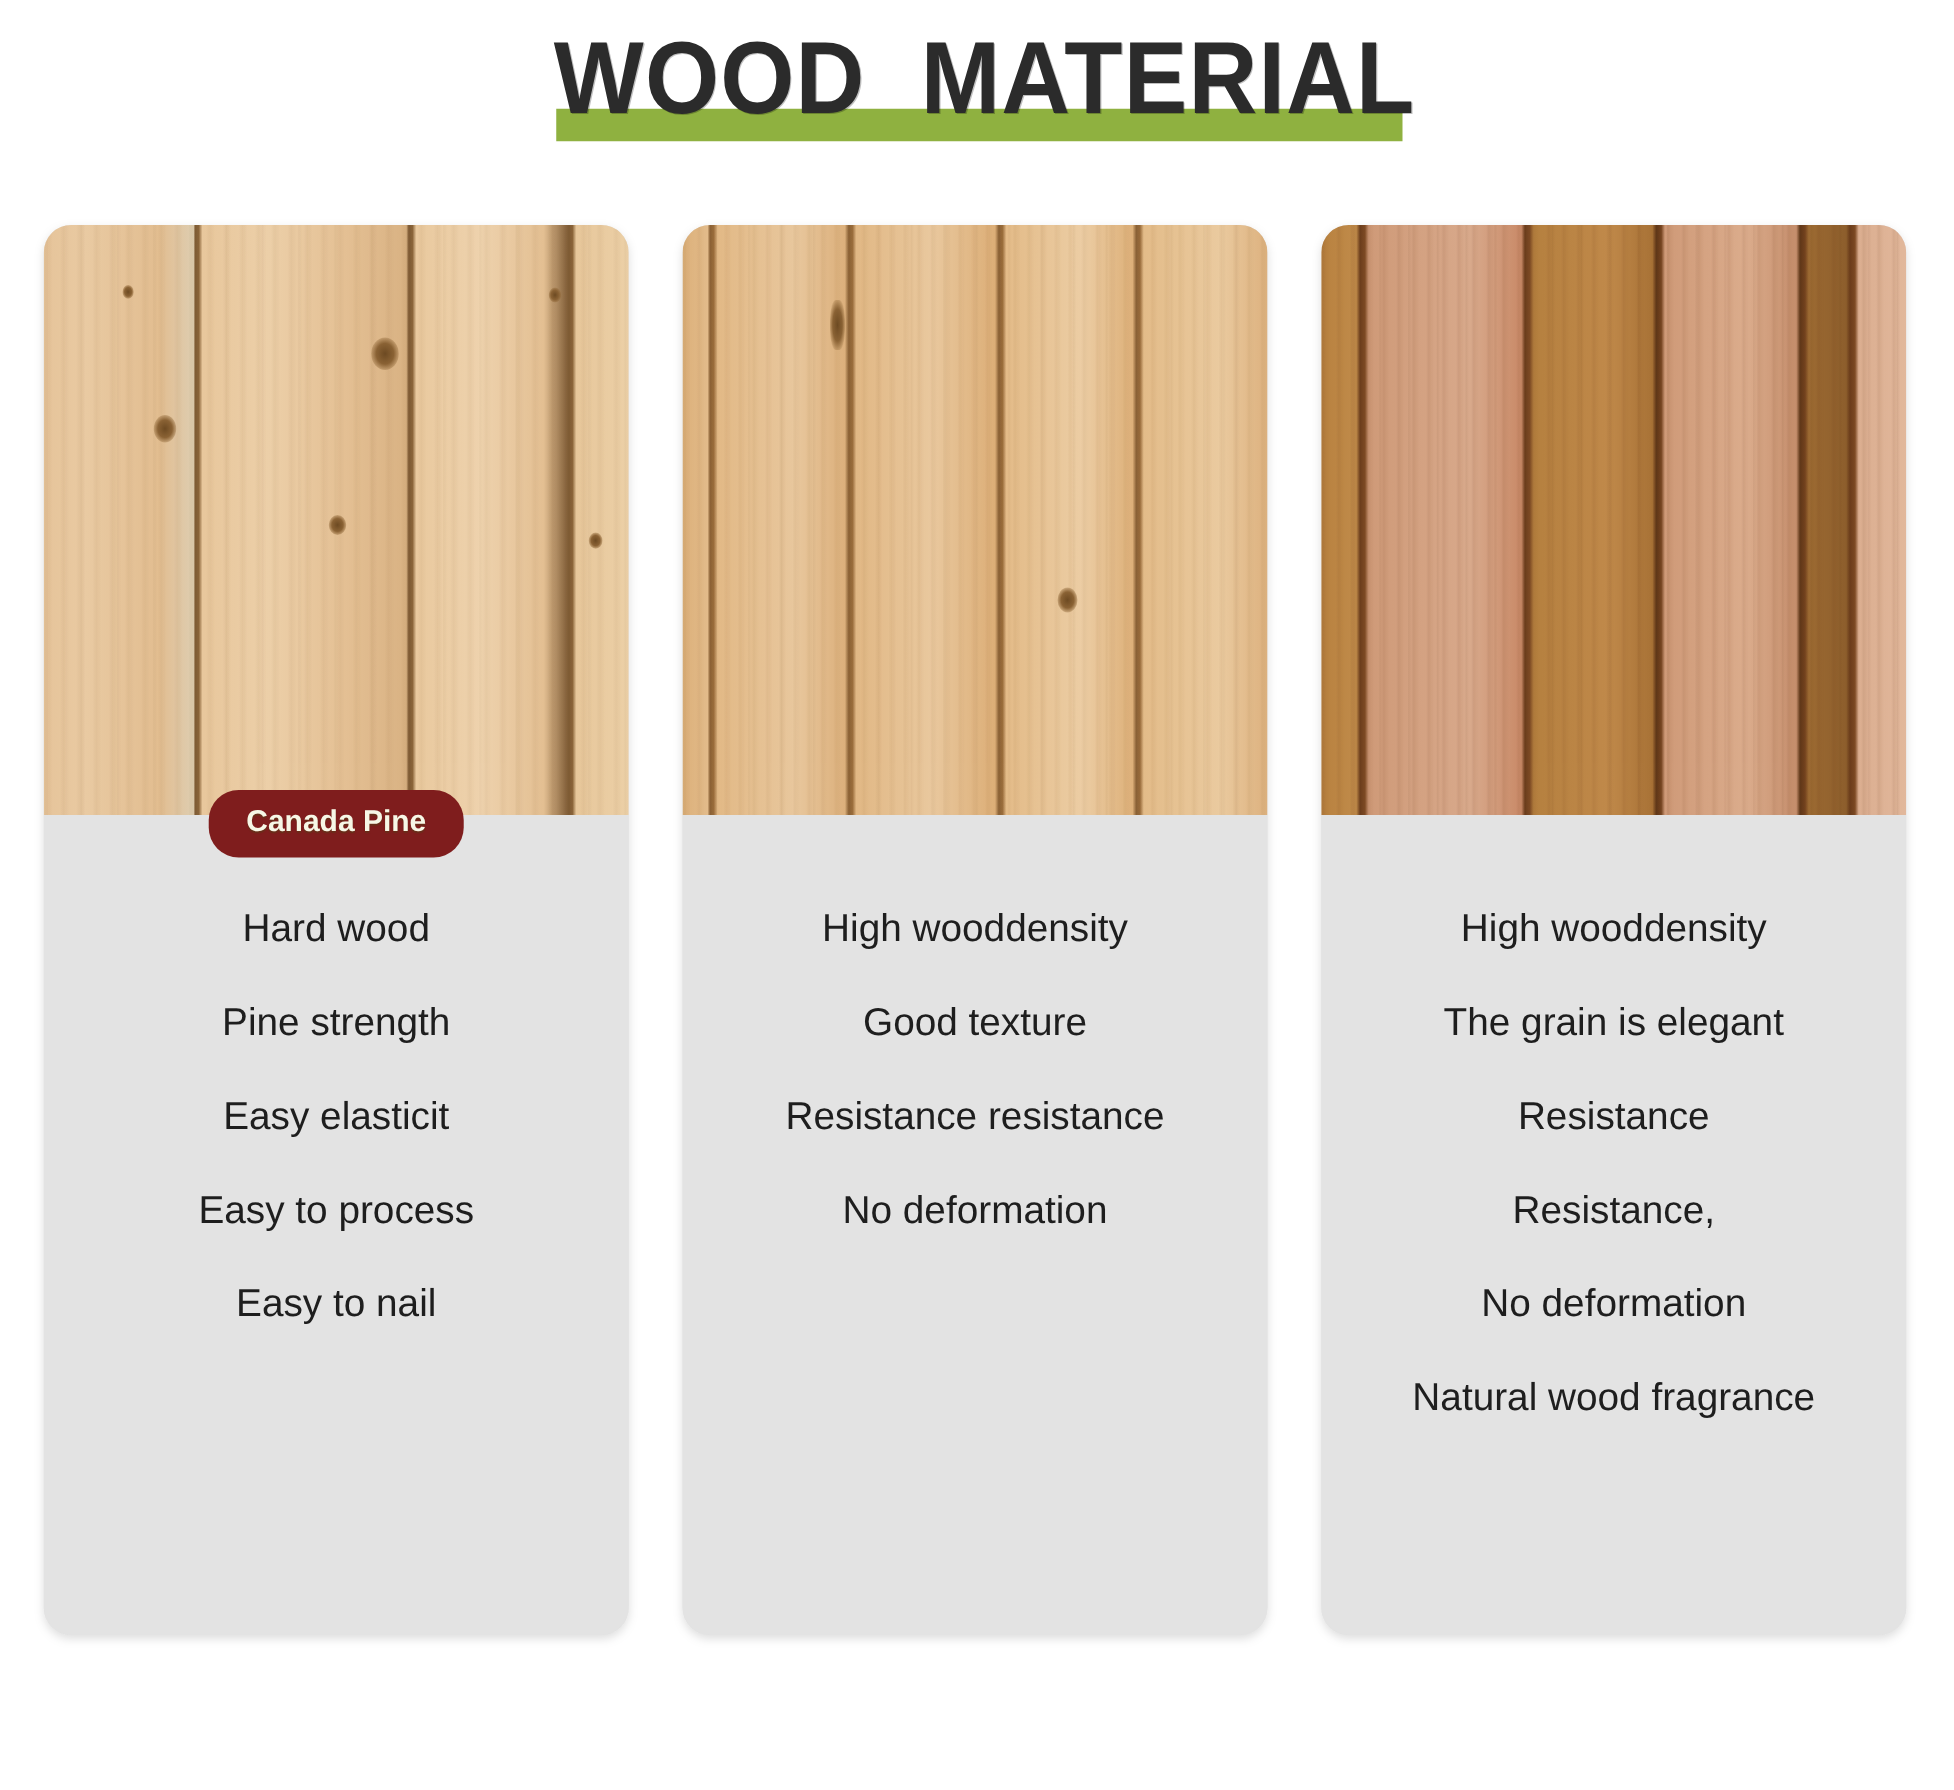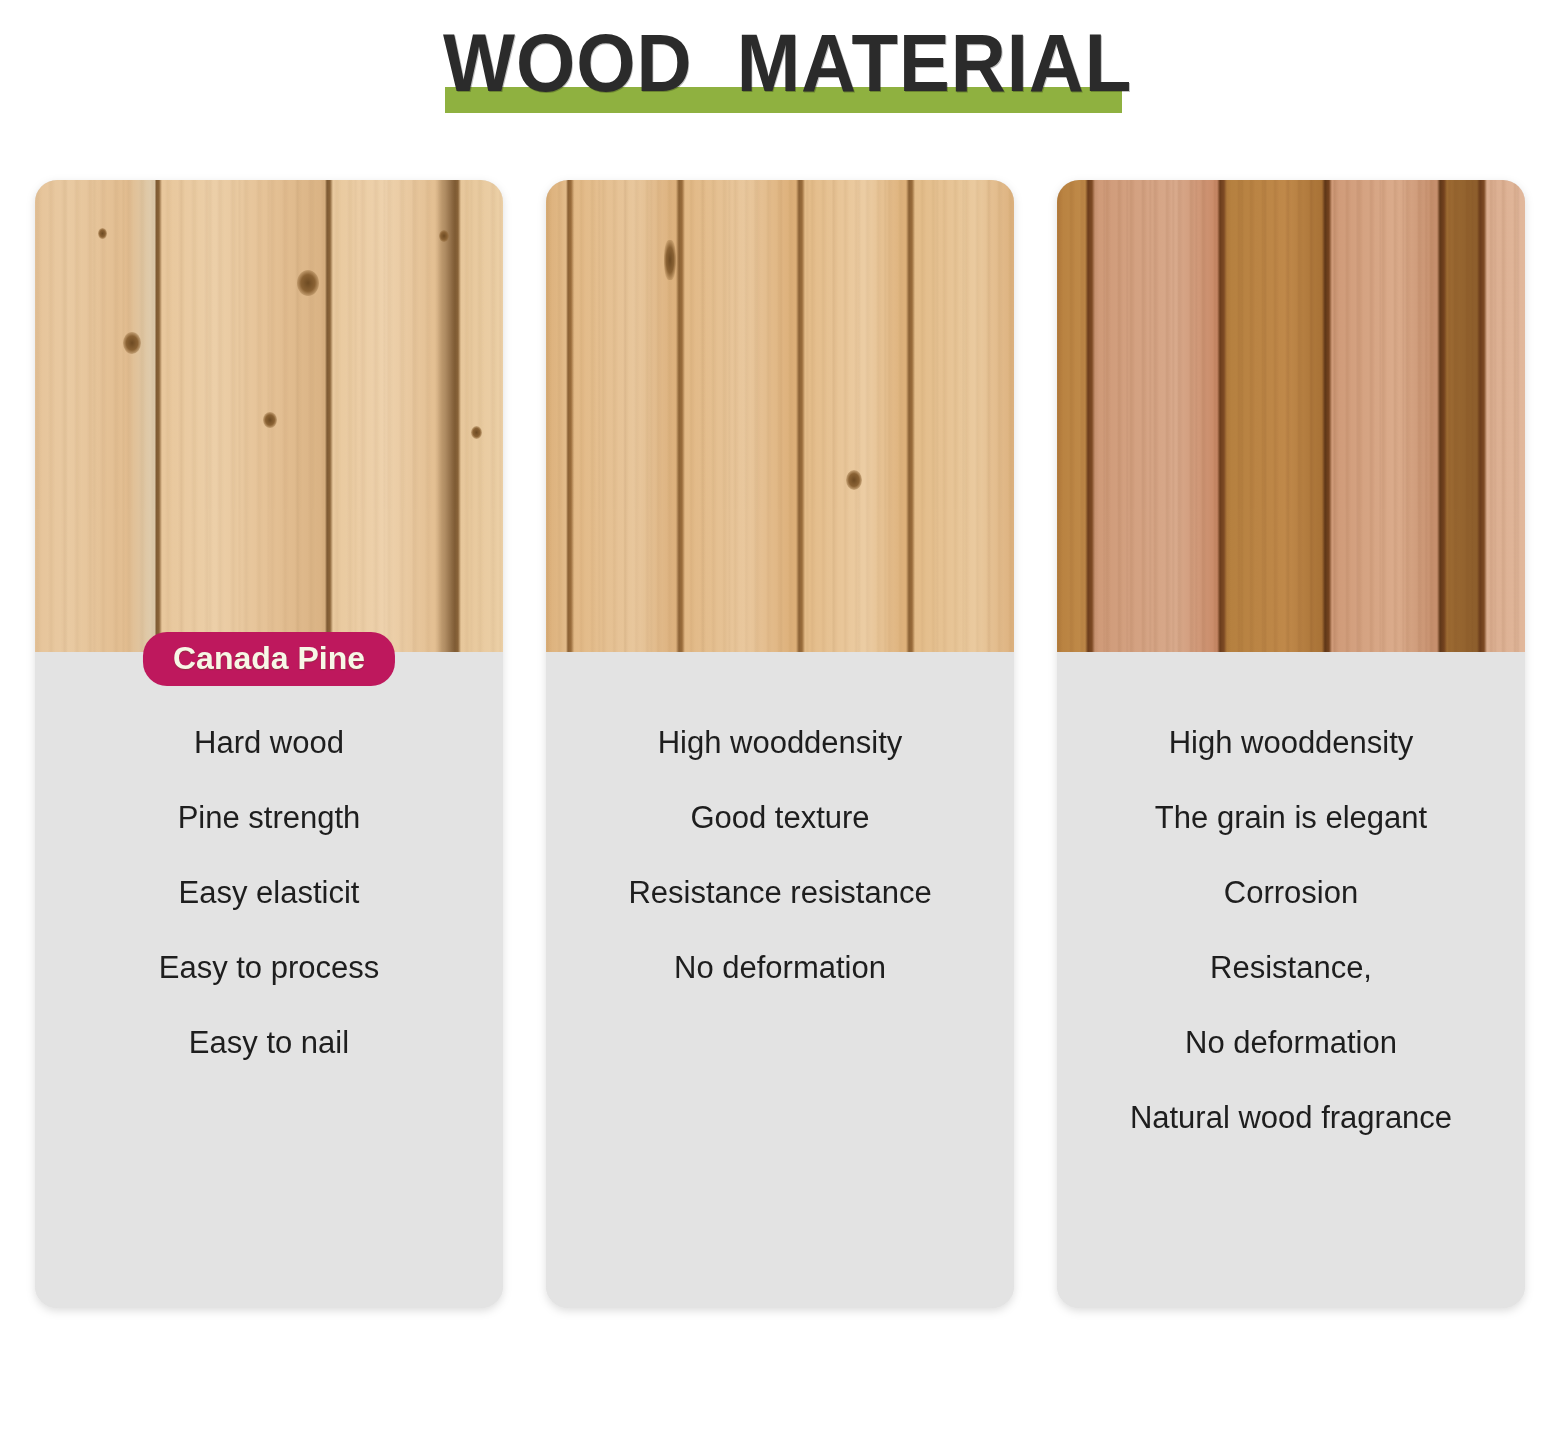--- a/index.html
+++ b/index.html
@@ -213,25 +213,25 @@
     height: 656px;
     background: #e3e3e3;
   }
 
   
   .badge {
     position: absolute;
     top: 452px;
     left: 50%;
     transform: translateX(-50%);
-    background: #be185d;
+    background: #7f1d1d;
     color: #f7f7e6;
     border-radius: 24px;
     padding: 9px 30px 11px 30px;
-    font-size: 32px;
+    font-size: 24px;
     line-height: 34px;
     font-weight: 700;
     white-space: nowrap;
     z-index: 5;
     text-shadow: 0 1px 1px rgba(60,80,20,0.35);
   }
 
   
   .features {
     position: absolute;
@@ -322,21 +322,21 @@
           <div class="wood-planks"></div>
           <div class="grain"></div>
         </div>
         <div class="panel"></div>
       </div>
 
 
       <div class="features">
         <div class="feature">High wooddensity</div>
         <div class="feature">The grain is elegant</div>
-        <div class="feature">Corrosion</div>
+        <div class="feature">Resistance</div>
         <div class="feature">Resistance,</div>
         <div class="feature">No deformation</div>
         <div class="feature">Natural wood fragrance</div>
       </div>
     </div>
 
   </div>
 </div>
 
 </body></html>

